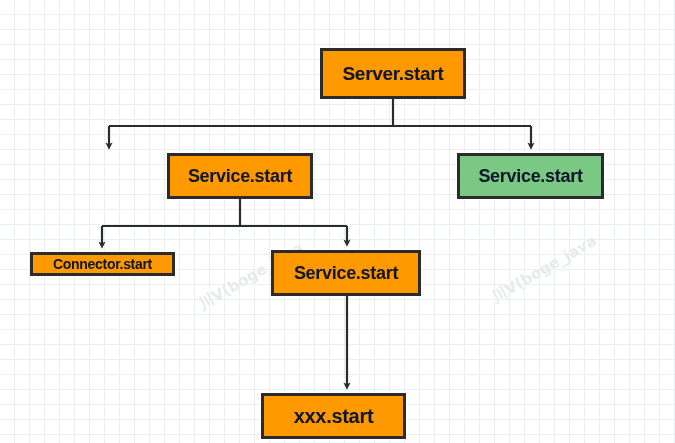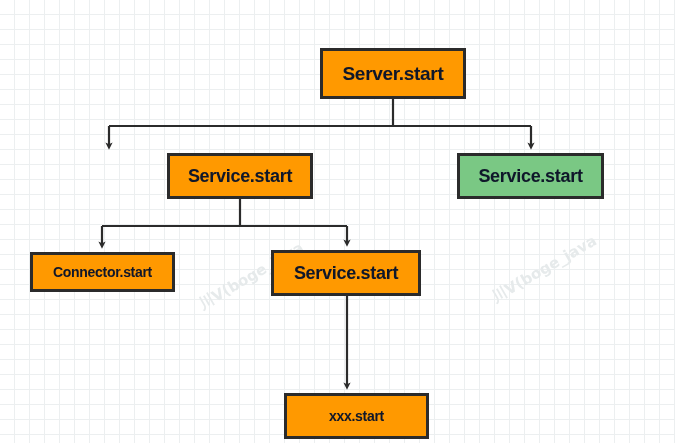--- a/index.html
+++ b/index.html
@@ -95,19 +95,19 @@
 
   <div class="watermark" style="left:205px; top:295px;">川V(boge_java</div>
   <div class="watermark" style="left:498px; top:288px;">川V(boge_java</div>
 
   <div class="node orange" style="left:320px; top:48px; width:146px; height:51px; font-size:19px;">Server.start</div>
 
   <div class="node orange" style="left:167px; top:153px; width:146px; height:46px; font-size:18px;">Service.start</div>
 
   <div class="node green" style="left:457px; top:153px; width:147px; height:46px; font-size:18px;">Service.start</div>
 
-  <div class="node orange" style="left:30px; top:252px; width:145px; height:40px; font-size:14px;">Connector.start</div>
+  <div class="node orange" style="left:30px; top:252px; width:145px; height:24px; font-size:14px;">Connector.start</div>
 
   <div class="node orange" style="left:271px; top:250px; width:150px; height:46px; font-size:18px;">Service.start</div>
 
-  <div class="node orange" style="left:284px; top:393px; width:145px; height:46px; font-size:14px;">xxx.start</div>
+  <div class="node orange" style="left:261px; top:393px; width:145px; height:46px; font-size:20px;">xxx.start</div>
 
 </div>
 
 </body></html>

